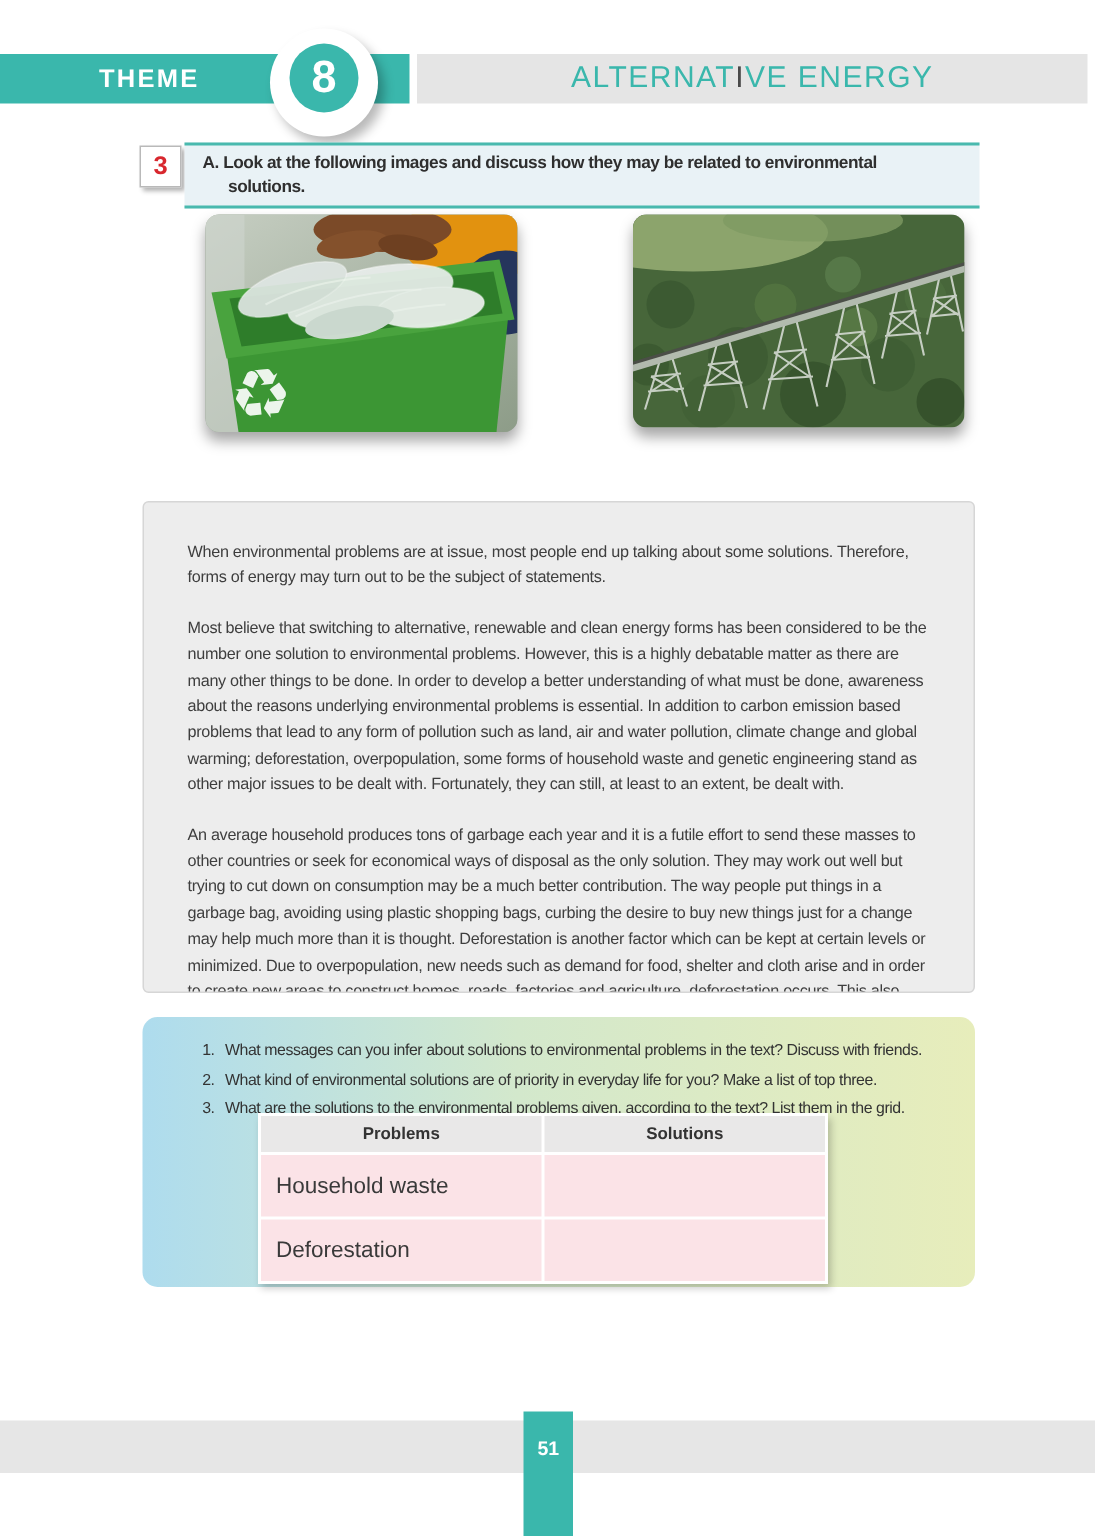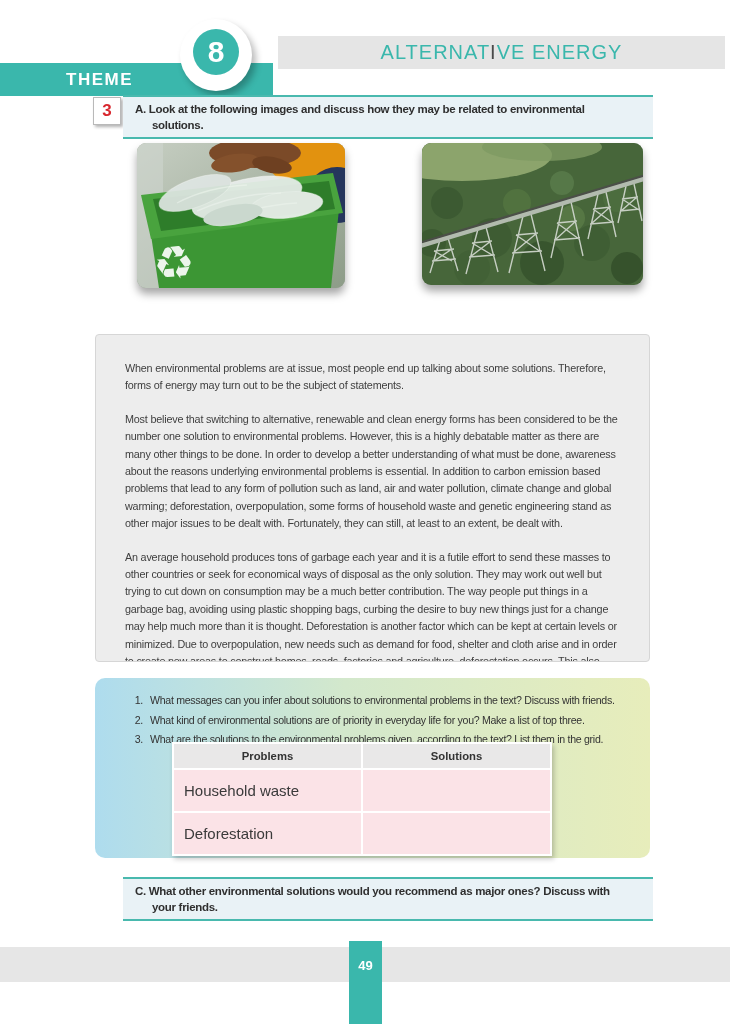--- a/index.html
+++ b/index.html
@@ -6,21 +6,21 @@
     --teal:#3ab7ac; --header-gray:#e5e5e5; --section-bg:#e9f2f6; --section-border:#49b9ae;
     --textbox-bg:#ededed; --activity-red:#d8272e; --table-header-bg:#e9e8e8; --table-row-pink:#fbe3e7;
     --gradient-left:#aedcee; --gradient-mid:#d3e8cc; --gradient-right:#e7edbb;
   }
   html,body{margin:0;padding:0;background:#fff;}
   .page{
     position:relative; width:730px; height:1024px; background:#fff; overflow:hidden;
     font-family:"Liberation Sans","DejaVu Sans",sans-serif; color:#333;
   }
   
-  .theme-bar{position:absolute;left:0;top:36px;width:273px;height:33px;background:var(--teal);margin-top:27px;}
+  .theme-bar{position:absolute;left:0;top:36px;width:273px;height:33px;background:var(--teal);}
   .theme-label{position:absolute;left:66px;top:0;line-height:33px;color:#fff;font-weight:bold;font-size:17px;letter-spacing:1.5px;}
   .title-bar{position:absolute;left:278px;top:36px;width:447px;height:33px;background:var(--header-gray);
     text-align:center;line-height:33px;font-size:20px;color:var(--teal);letter-spacing:1px;}
   .title-i{color:#4a4a4a;}
   .circle-outer{position:absolute;left:180px;top:19px;width:72px;height:72px;border-radius:50%;background:#fff;
     box-shadow:4px 5px 7px rgba(0,0,0,.28);}
   .circle-inner{position:absolute;left:13px;top:10px;width:46px;height:46px;border-radius:50%;background:var(--teal);
     color:#fff;font-weight:bold;font-size:30px;text-align:center;line-height:46px;}
   
   .activity-num{position:absolute;left:93px;top:97px;width:26px;height:26px;background:#fff;border:1px solid #b9b9b9;
@@ -182,22 +182,19 @@
           <td></td>
         </tr>
         <tr>
           <td>Deforestation</td>
           <td></td>
         </tr>
       </tbody>
     </table>
   </div>
 
-  <div class="section-bar section-c">
-    <span class="hang">C. What other environmental solutions would you recommend as major ones? Discuss with your friends.</span>
-  </div>
 
   <div class="footer-bar"></div>
   <div class="page-tab">
-    <span>49</span>
+    <span>51</span>
   </div>
 
 </div>
 
 </body></html>

